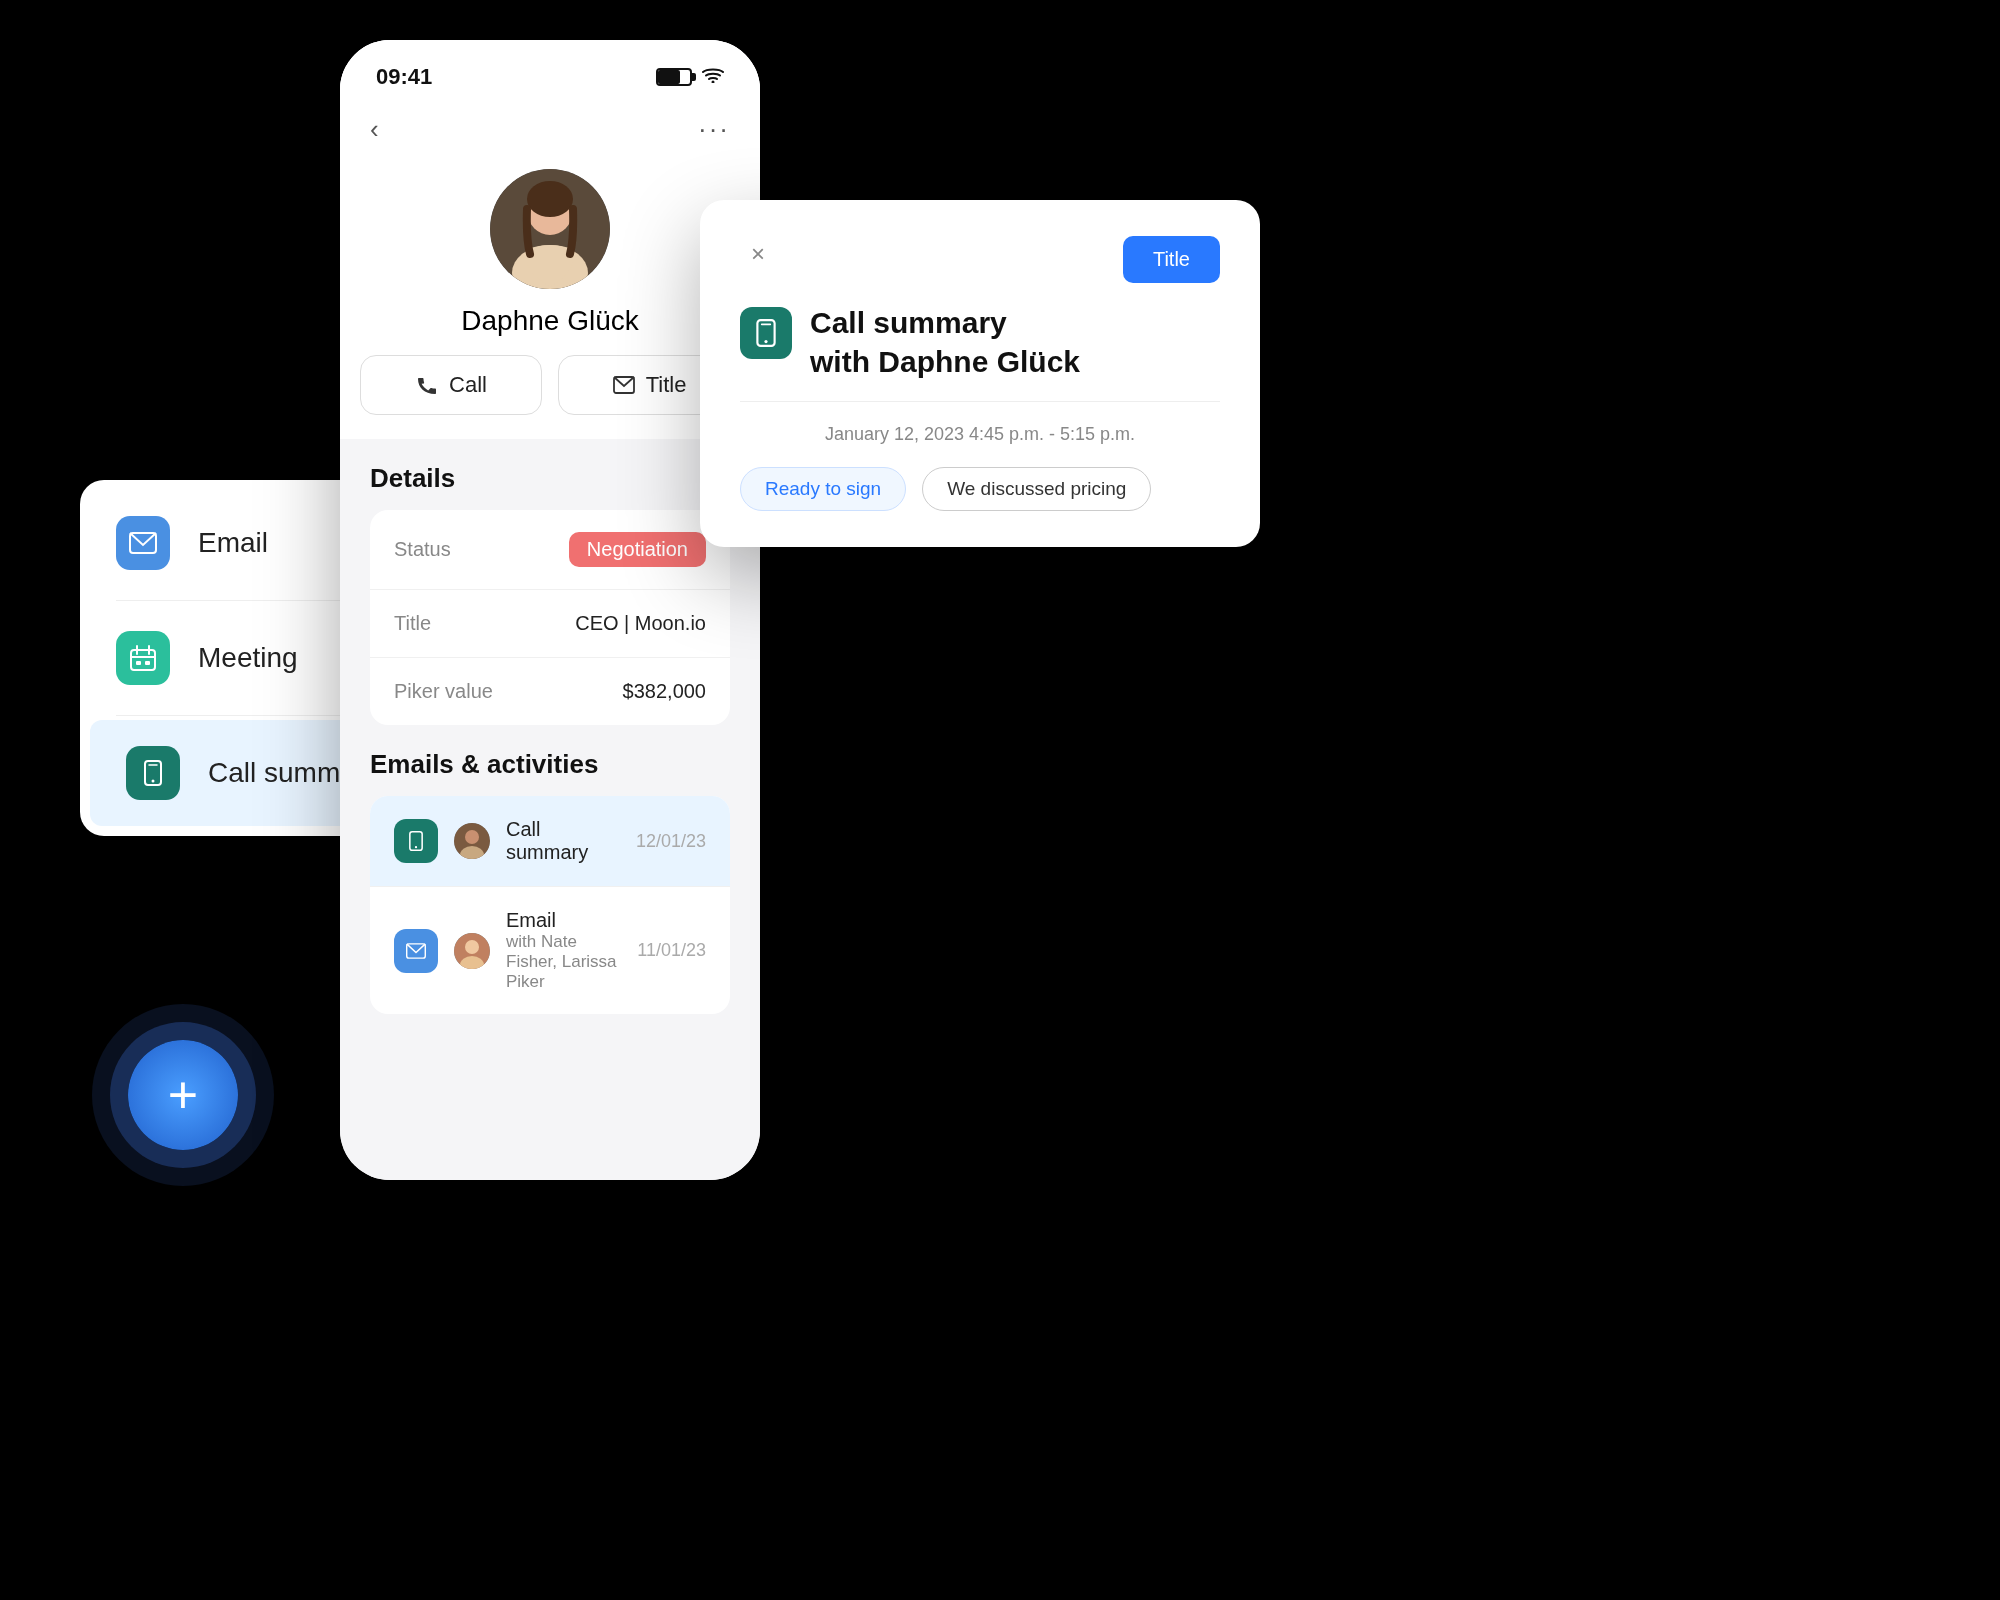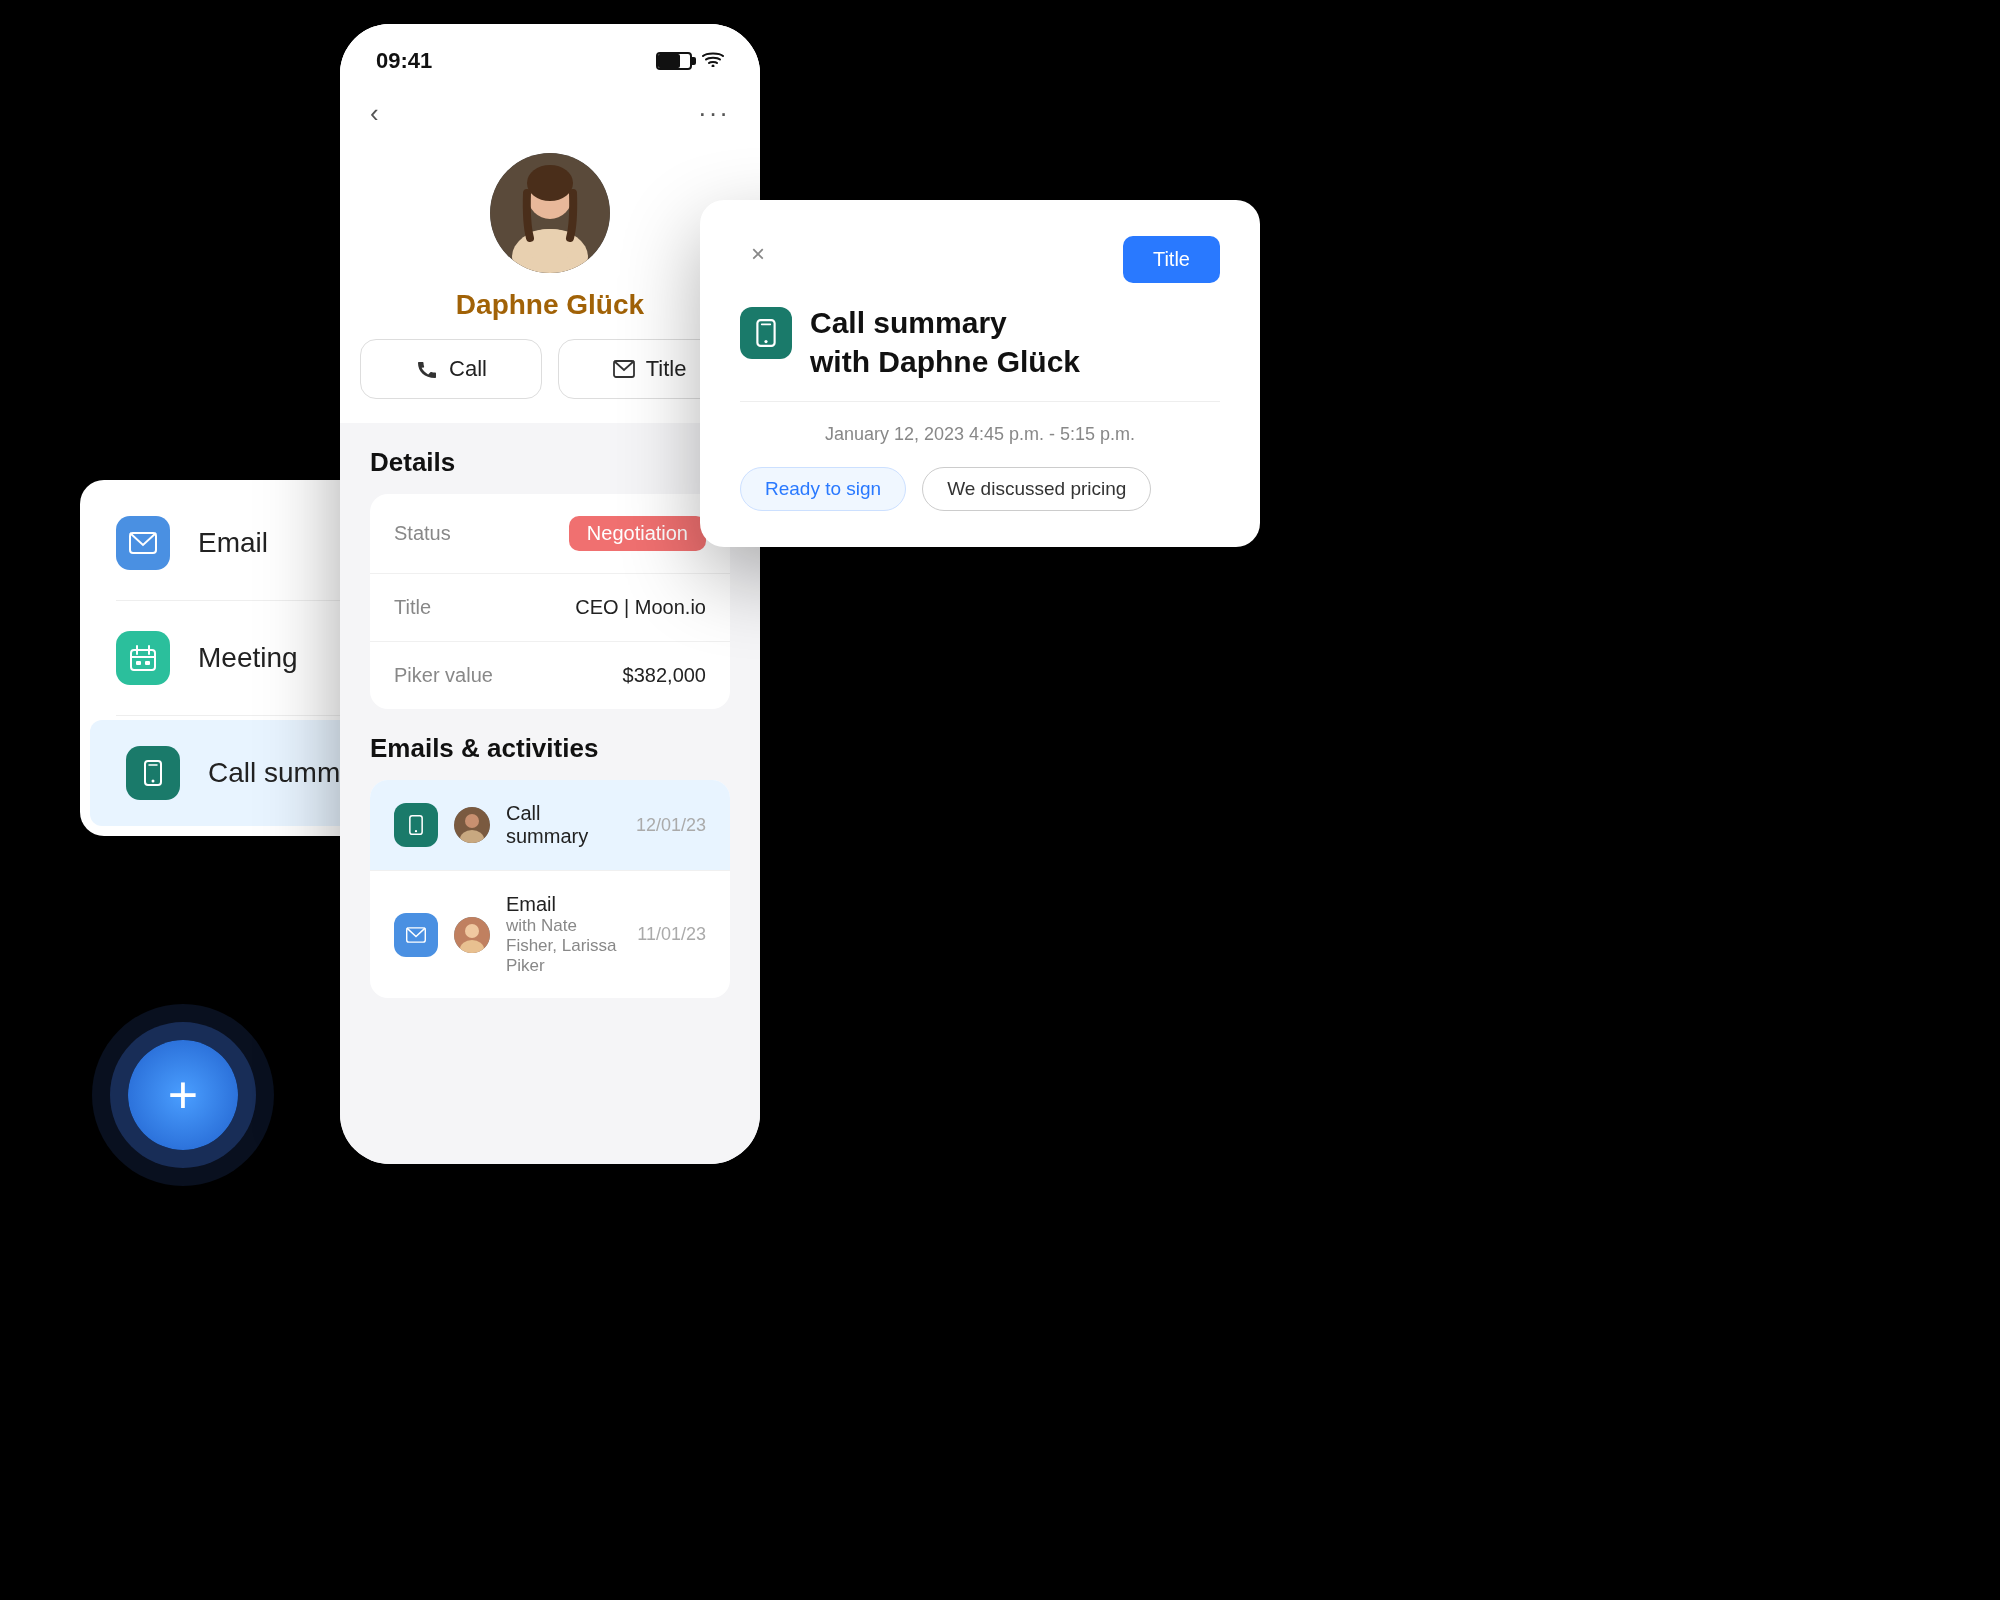--- a/index.html
+++ b/index.html
@@ -74,21 +74,21 @@
       justify-content: center;
       cursor: pointer;
       z-index: 2;
     }
     .add-button span { color: #fff; font-size: 52px; font-weight: 300; line-height: 1; }
 
     
     .phone-frame {
       position: absolute;
       left: 340px;
-      top: 24px;
+      top: 40px;
       width: 420px;
       height: 1140px;
       background: #f5f5f7;
       border-radius: 50px;
       box-shadow: 0 30px 80px rgba(0,0,0,0.35);
       overflow: hidden;
       z-index: 2;
     }
     .phone-inner {
       width: 100%;
@@ -138,21 +138,21 @@
       padding: 10px 20px 24px;
     }
     .avatar-circle {
       width: 120px; height: 120px; border-radius: 50%;
       background: #555;
       overflow: hidden;
       display: flex; align-items: center; justify-content: center;
       margin-bottom: 16px;
     }
     .avatar-circle svg { width: 100%; height: 100%; }
-    .profile-name { font-size: 28px; font-weight: 700; color: #a16207; margin-bottom: 18px; }
+    .profile-name { font-size: 28px; font-weight: 400; color: #000000; margin-bottom: 18px; }
     .action-buttons { display: flex; gap: 16px; width: 100%; }
     .action-btn {
       flex: 1;
       border: 1.5px solid #ddd;
       border-radius: 16px;
       background: #fff;
       padding: 16px;
       display: flex;
       align-items: center;
       justify-content: center;

